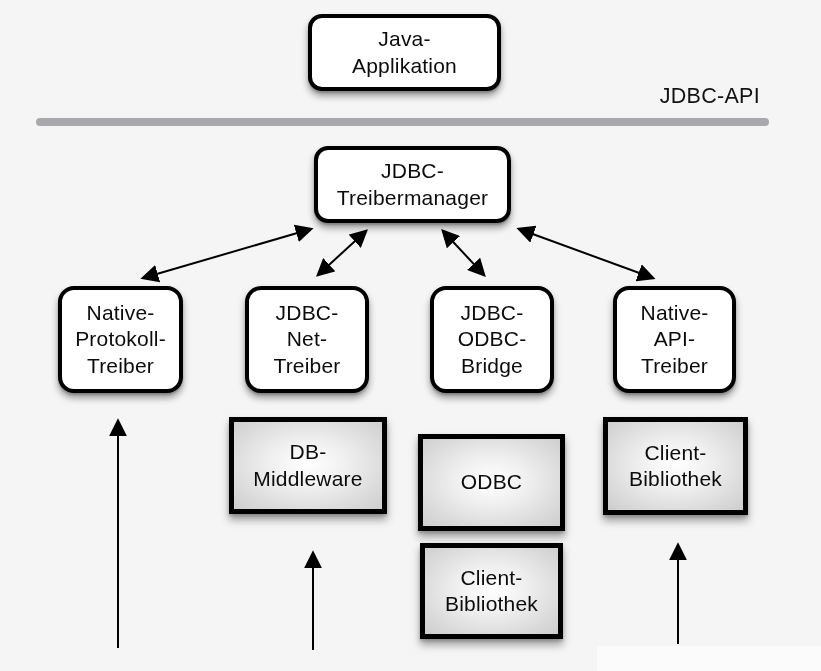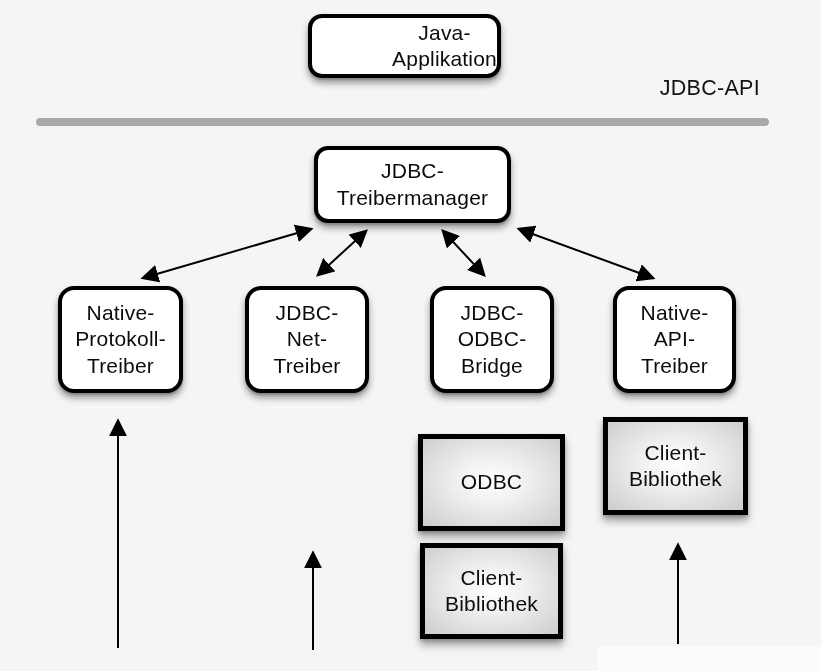--- a/index.html
+++ b/index.html
@@ -36,21 +36,21 @@
   }
   .gray-box {
     background: radial-gradient(ellipse at 50% 48%, #ffffff 0%, #efefef 38%, #dcdcdc 72%, #cdcdcd 100%);
     border: 5px solid #000000;
     border-radius: 0;
     box-shadow: 0 6px 8px rgba(0,0,0,0.35), 0 2px 3px rgba(0,0,0,0.18);
   }
 
   .api-label {
     position: absolute;
-    left: 600px; top: 76px; width: 160px;
+    left: 600px; top: 84px; width: 160px;
     text-align: right;
     font-size: 21.5px;
     letter-spacing: 0.3px;
     color: #121212;
   }
   .divider {
     position: absolute;
     left: 36px; top: 118px;
     width: 733px; height: 8px;
     border-radius: 4px;
@@ -82,21 +82,21 @@
     </defs>
     <line x1="311" y1="229" x2="143" y2="278" marker-start="url(#ah)" marker-end="url(#ah)"></line>
     <line x1="366" y1="231" x2="318" y2="275" marker-start="url(#ah)" marker-end="url(#ah)"></line>
     <line x1="443" y1="231" x2="484" y2="275" marker-start="url(#ah)" marker-end="url(#ah)"></line>
     <line x1="519" y1="229" x2="653" y2="278" marker-start="url(#ah)" marker-end="url(#ah)"></line>
     <line x1="118" y1="648" x2="118" y2="421" marker-end="url(#ah)"></line>
     <line x1="313" y1="650" x2="313" y2="553" marker-end="url(#ah)"></line>
     <line x1="678" y1="644" x2="678" y2="545" marker-end="url(#ah)"></line>
   </svg>
 
-  <div class="node white-box" style="left:308px; top:14px; width:193px; height:64px;justify-content:flex-end;">
+  <div class="node white-box" style="left:308px; top:14px; width:193px; height:77px;">
     <span class="box-label">Java-
 Applikation</span>
   </div>
 
   <div class="api-label">JDBC-API</div>
 
   <div class="divider"></div>
 
   <div class="node white-box" style="left:314px; top:146px; width:197px; height:77px;">
     <span class="box-label">JDBC-
@@ -117,20 +117,24 @@
     <span class="box-label">JDBC-
 ODBC-
 Bridge</span>
   </div>
   <div class="node white-box" style="left:613px; top:286px; width:123px; height:107px; border-radius:16px;">
     <span class="box-label">Native-
 API-
 Treiber</span>
   </div>
 
+  <div class="node gray-box" style="left:229px; top:417px; width:158px; height:97px;">
+    <span class="box-label">DB-
+Middleware</span>
+  </div>
   <div class="node gray-box" style="left:418px; top:417px; width:147px; height:97px;margin-top:17px;">
     <span class="box-label">ODBC</span>
   </div>
   <div class="node gray-box" style="left:603px; top:417px; width:145px; height:98px;">
     <span class="box-label">Client-
 Bibliothek</span>
   </div>
 
   <div class="node gray-box" style="left:420px; top:543px; width:143px; height:96px;">
     <span class="box-label">Client-

